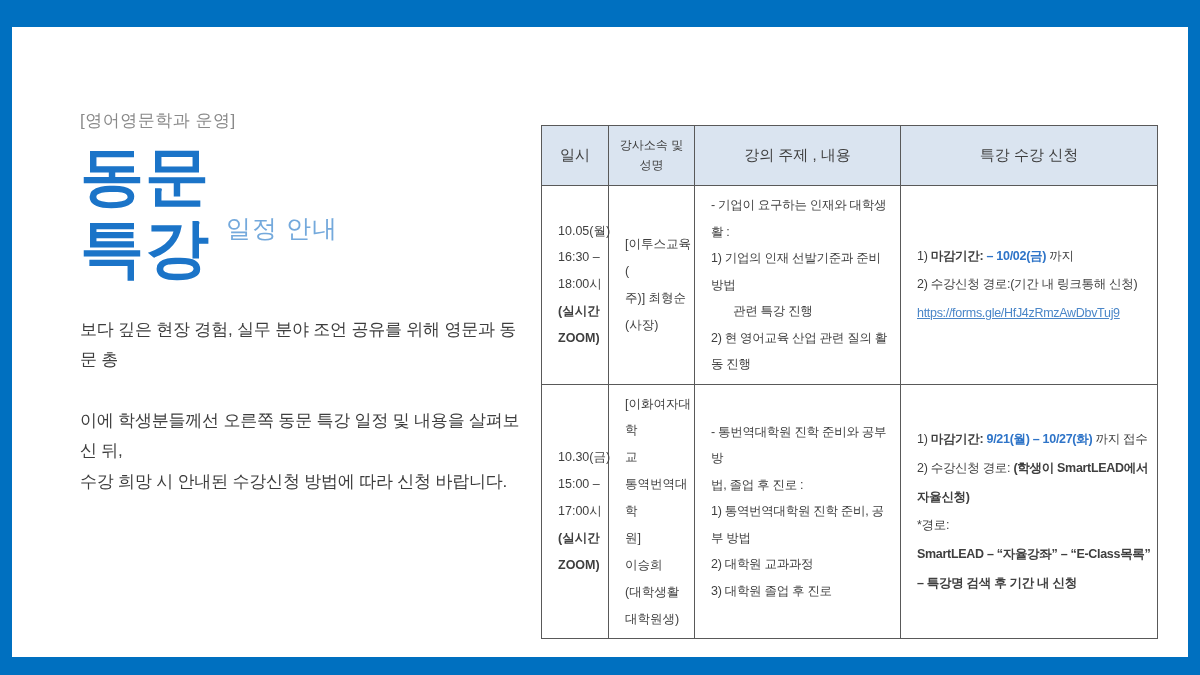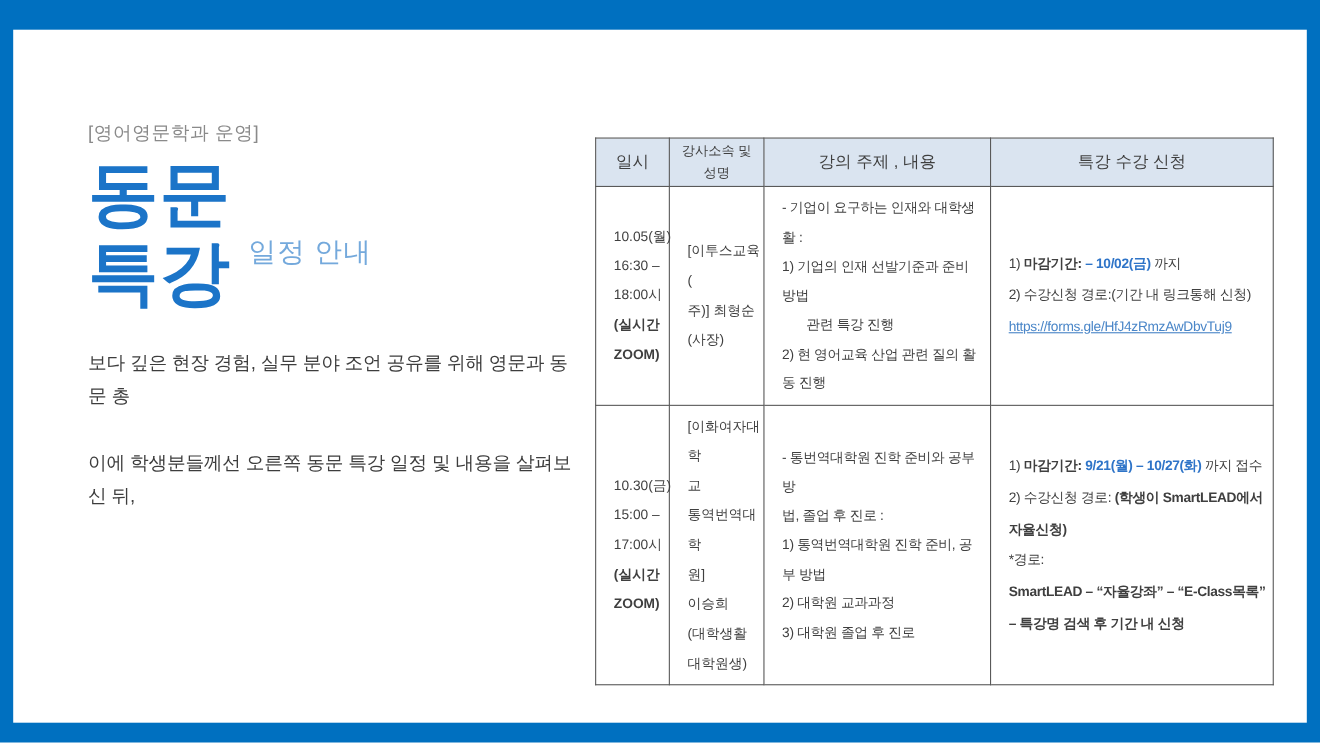--- a/index.html
+++ b/index.html
@@ -21,21 +21,21 @@
   .intro{margin-top:30px; color:#3d3d3d;}
   .intro p{font-size:17px; line-height:1.78; margin-bottom:31px; letter-spacing:-0.2px;}
   .intro p:last-child{margin-bottom:0;}
 
   
   .schedule-wrap{position:absolute; left:529px; top:98px;} 
   table.schedule{border-collapse:collapse; table-layout:fixed; width:616px; background:#fff;}
   table.schedule col.c1{width:67px;} table.schedule col.c2{width:86px;}
   table.schedule col.c3{width:206px;} table.schedule col.c4{width:257px;}
   table.schedule th, table.schedule td{border:1px solid #595959; vertical-align:middle; color:#3f3f3f;padding-left:16px;}
-  table.schedule thead tr{height:44px;}
+  table.schedule thead tr{height:60px;}
   table.schedule thead th{background:var(--header-fill); font-weight:400; font-size:15px; text-align:center; padding:2px 4px;}
   table.schedule thead th.small{font-size:12px; line-height:1.6;}
   tr.row1{height:175px;} tr.row2{height:218px;}
   td{padding:6px 8px;}
   .dline, .iline{font-size:12.5px; line-height:2.15; white-space:nowrap;}
   .iline{white-space:normal;}
   td.datetime-cell{padding-left:7px; padding-right:2px;}
   td.instructor-cell{padding-left:6px; padding-right:2px;}
   .bold{font-weight:700;}
   td.topic-cell{padding-left:9px; padding-right:6px;}
@@ -58,20 +58,21 @@
       <div class="title-row">
         <span class="main-title">특강</span>
         <span class="subtitle">일정 안내</span>
       </div>
       <div class="intro">
         <p>
           <span>보다 깊은 현장 경험, 실무 분야 조언 공유를 위해 영문과 동문 총</span><br>
         </p>
         <p>
           <span>이에 학생분들께선 오른쪽 동문 특강 일정 및 내용을 살펴보신 뒤,</span><br>
+          <span>수강 희망 시 안내된 수강신청 방법에 따라 신청 바랍니다.</span>
         </p>
       </div>
     </div>
 
     <div class="schedule-wrap">
       <table class="schedule">
         <colgroup>
             <col class="c1">
             <col class="c2">
             <col class="c3">

